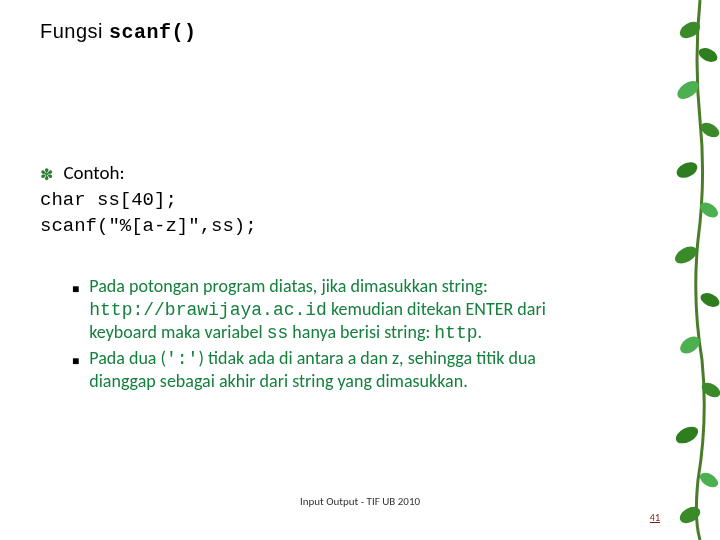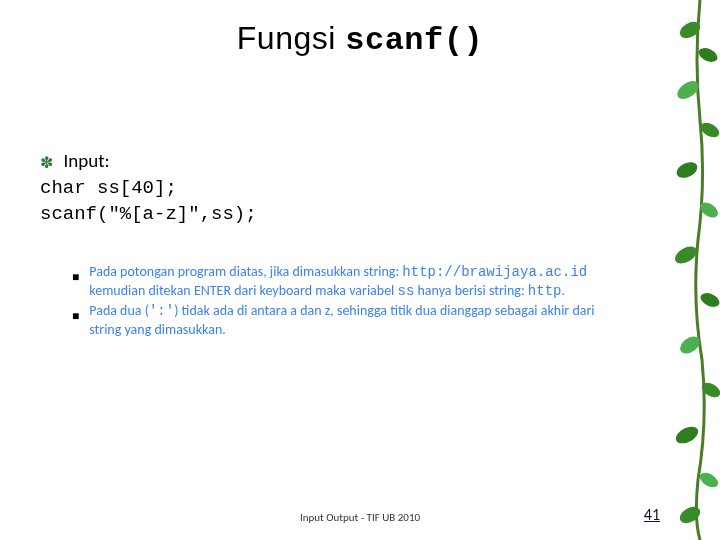--- a/index.html
+++ b/index.html
@@ -11,26 +11,26 @@
     position: relative;
     overflow: hidden;
   }
   .slide {
     width: 100%;
     height: 100%;
     padding: 20px 40px 20px 40px;
     position: relative;
   }
   .title {
-    text-align: center;
+    text-align: left;
     font-family: Impact, 'Arial Black', sans-serif;
-    font-size: 32px;
+    font-size: 20px;
     font-weight: normal;
     color: #000;
-    margin-bottom: 90px;
+    margin-bottom: 117px;
     letter-spacing: 0.5px;
   }
   .title .code {
     font-family: 'Courier New', monospace;
     font-weight: bold;
   }
   .body {
     padding-left: 0;
     padding-right: 85px;
   }
@@ -65,42 +65,42 @@
     margin-bottom: 2px;
   }
   .square-bullet {
     font-size: 12px;
     color: #000;
     margin-right: 10px;
     margin-top: 7px;
     flex-shrink: 0;
   }
   .para-text {
-    font-size: 14px;
+    font-size: 18px;
     line-height: 1.25;
-    color: #3b82f6;
+    color: #15803d;
   }
   .mono {
     font-family: 'Courier New', monospace;
   }
   .footer {
     position: absolute;
-    bottom: 16px;
+    bottom: 32px;
     left: 0;
     width: 100%;
     text-align: center;
     font-size: 11px;
     color: #333;
   }
   .page-num {
     position: absolute;
     bottom: 16px;
     right: 60px;
-    font-size: 16px;
-    color: #0f172a;
+    font-size: 10px;
+    color: #7f1d1d;
     text-decoration: underline;
   }
   .vine {
     position: absolute;
     right: 0;
     top: 0;
     width: 60px;
     height: 540px;
     pointer-events: none;
   }
@@ -111,21 +111,21 @@
 <div class="slide">
 
   <h1 class="title">
     <span>Fungsi </span><span class="code">scanf()</span>
   </h1>
 
   <div class="body">
 
     <div class="bullet-row">
       <span class="flower-bullet">✽</span>
-      <span class="contoh-line">Input:</span>
+      <span class="contoh-line">Contoh:</span>
     </div>
     <div class="code-line">char ss[40];</div>
     <div class="code-line">scanf("%[a-z]",ss);</div>
 
     <div class="para-block">
 
       <div class="para-row">
         <span class="square-bullet">■</span>
         <div class="para-text">
           <span>Pada potongan program diatas, jika dimasukkan string: </span><span class="mono">http://brawijaya.ac.id</span><span> kemudian ditekan ENTER dari keyboard maka variabel </span><span class="mono">ss</span><span> hanya berisi string: </span><span class="mono">http</span><span>.</span>

